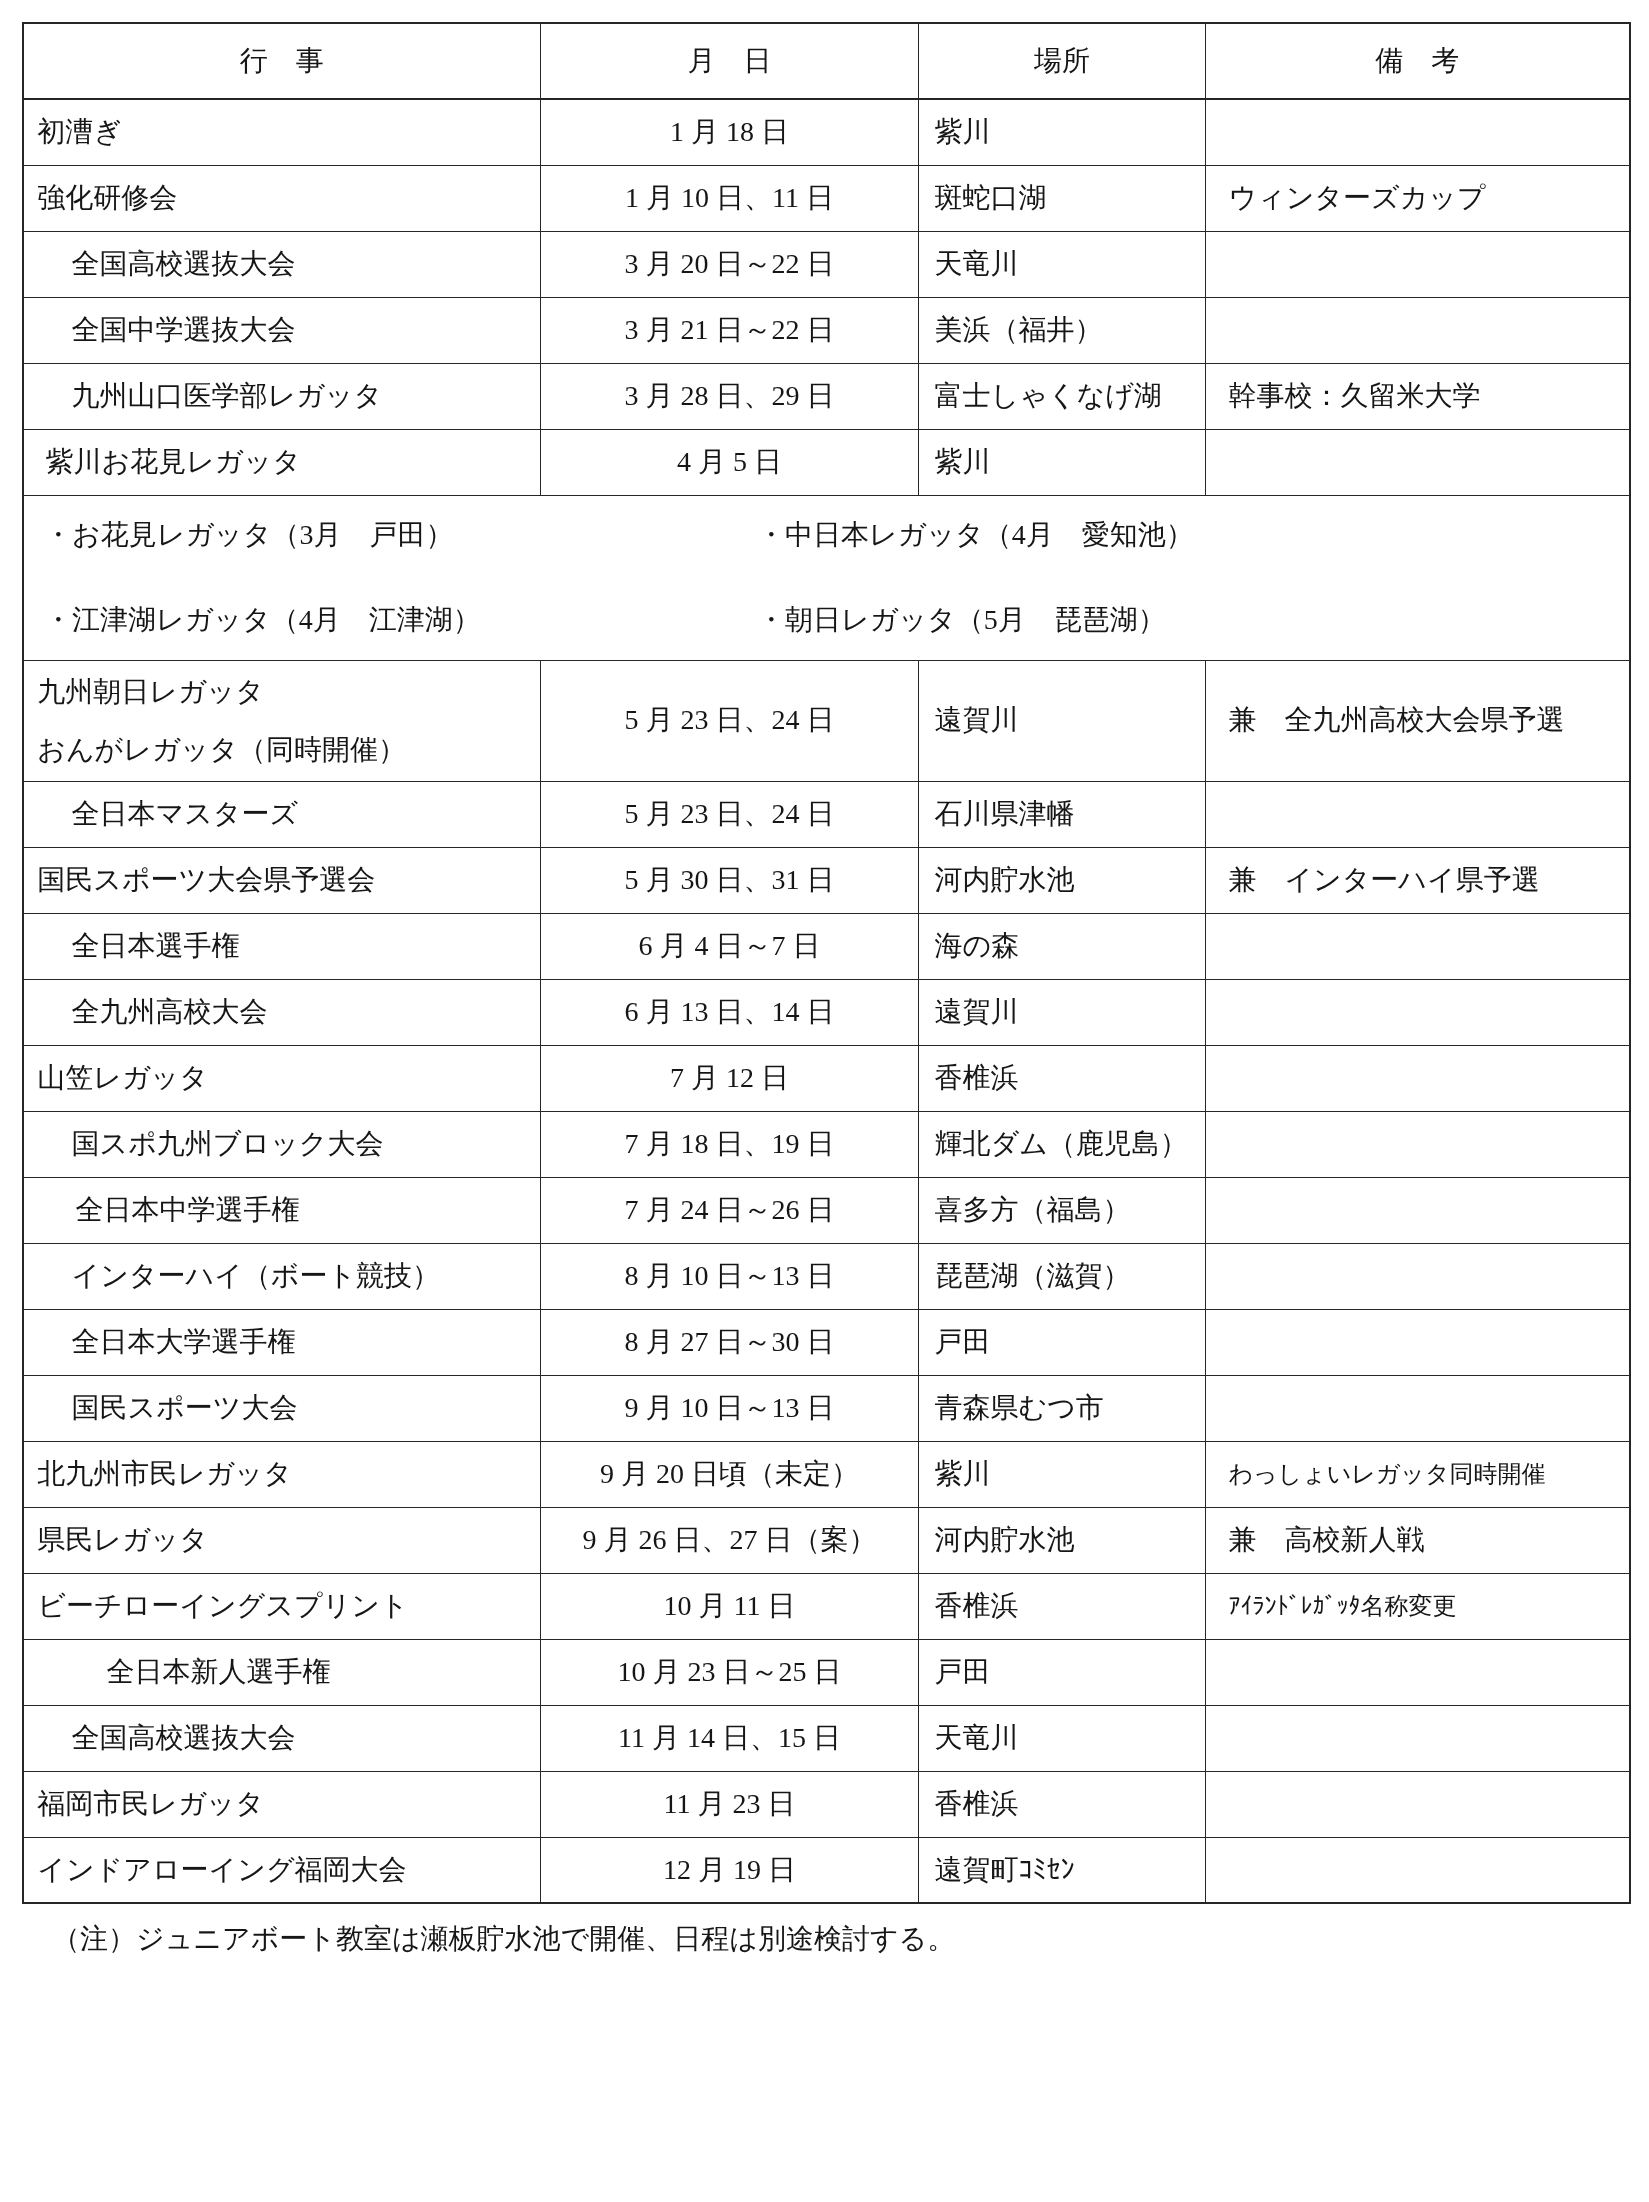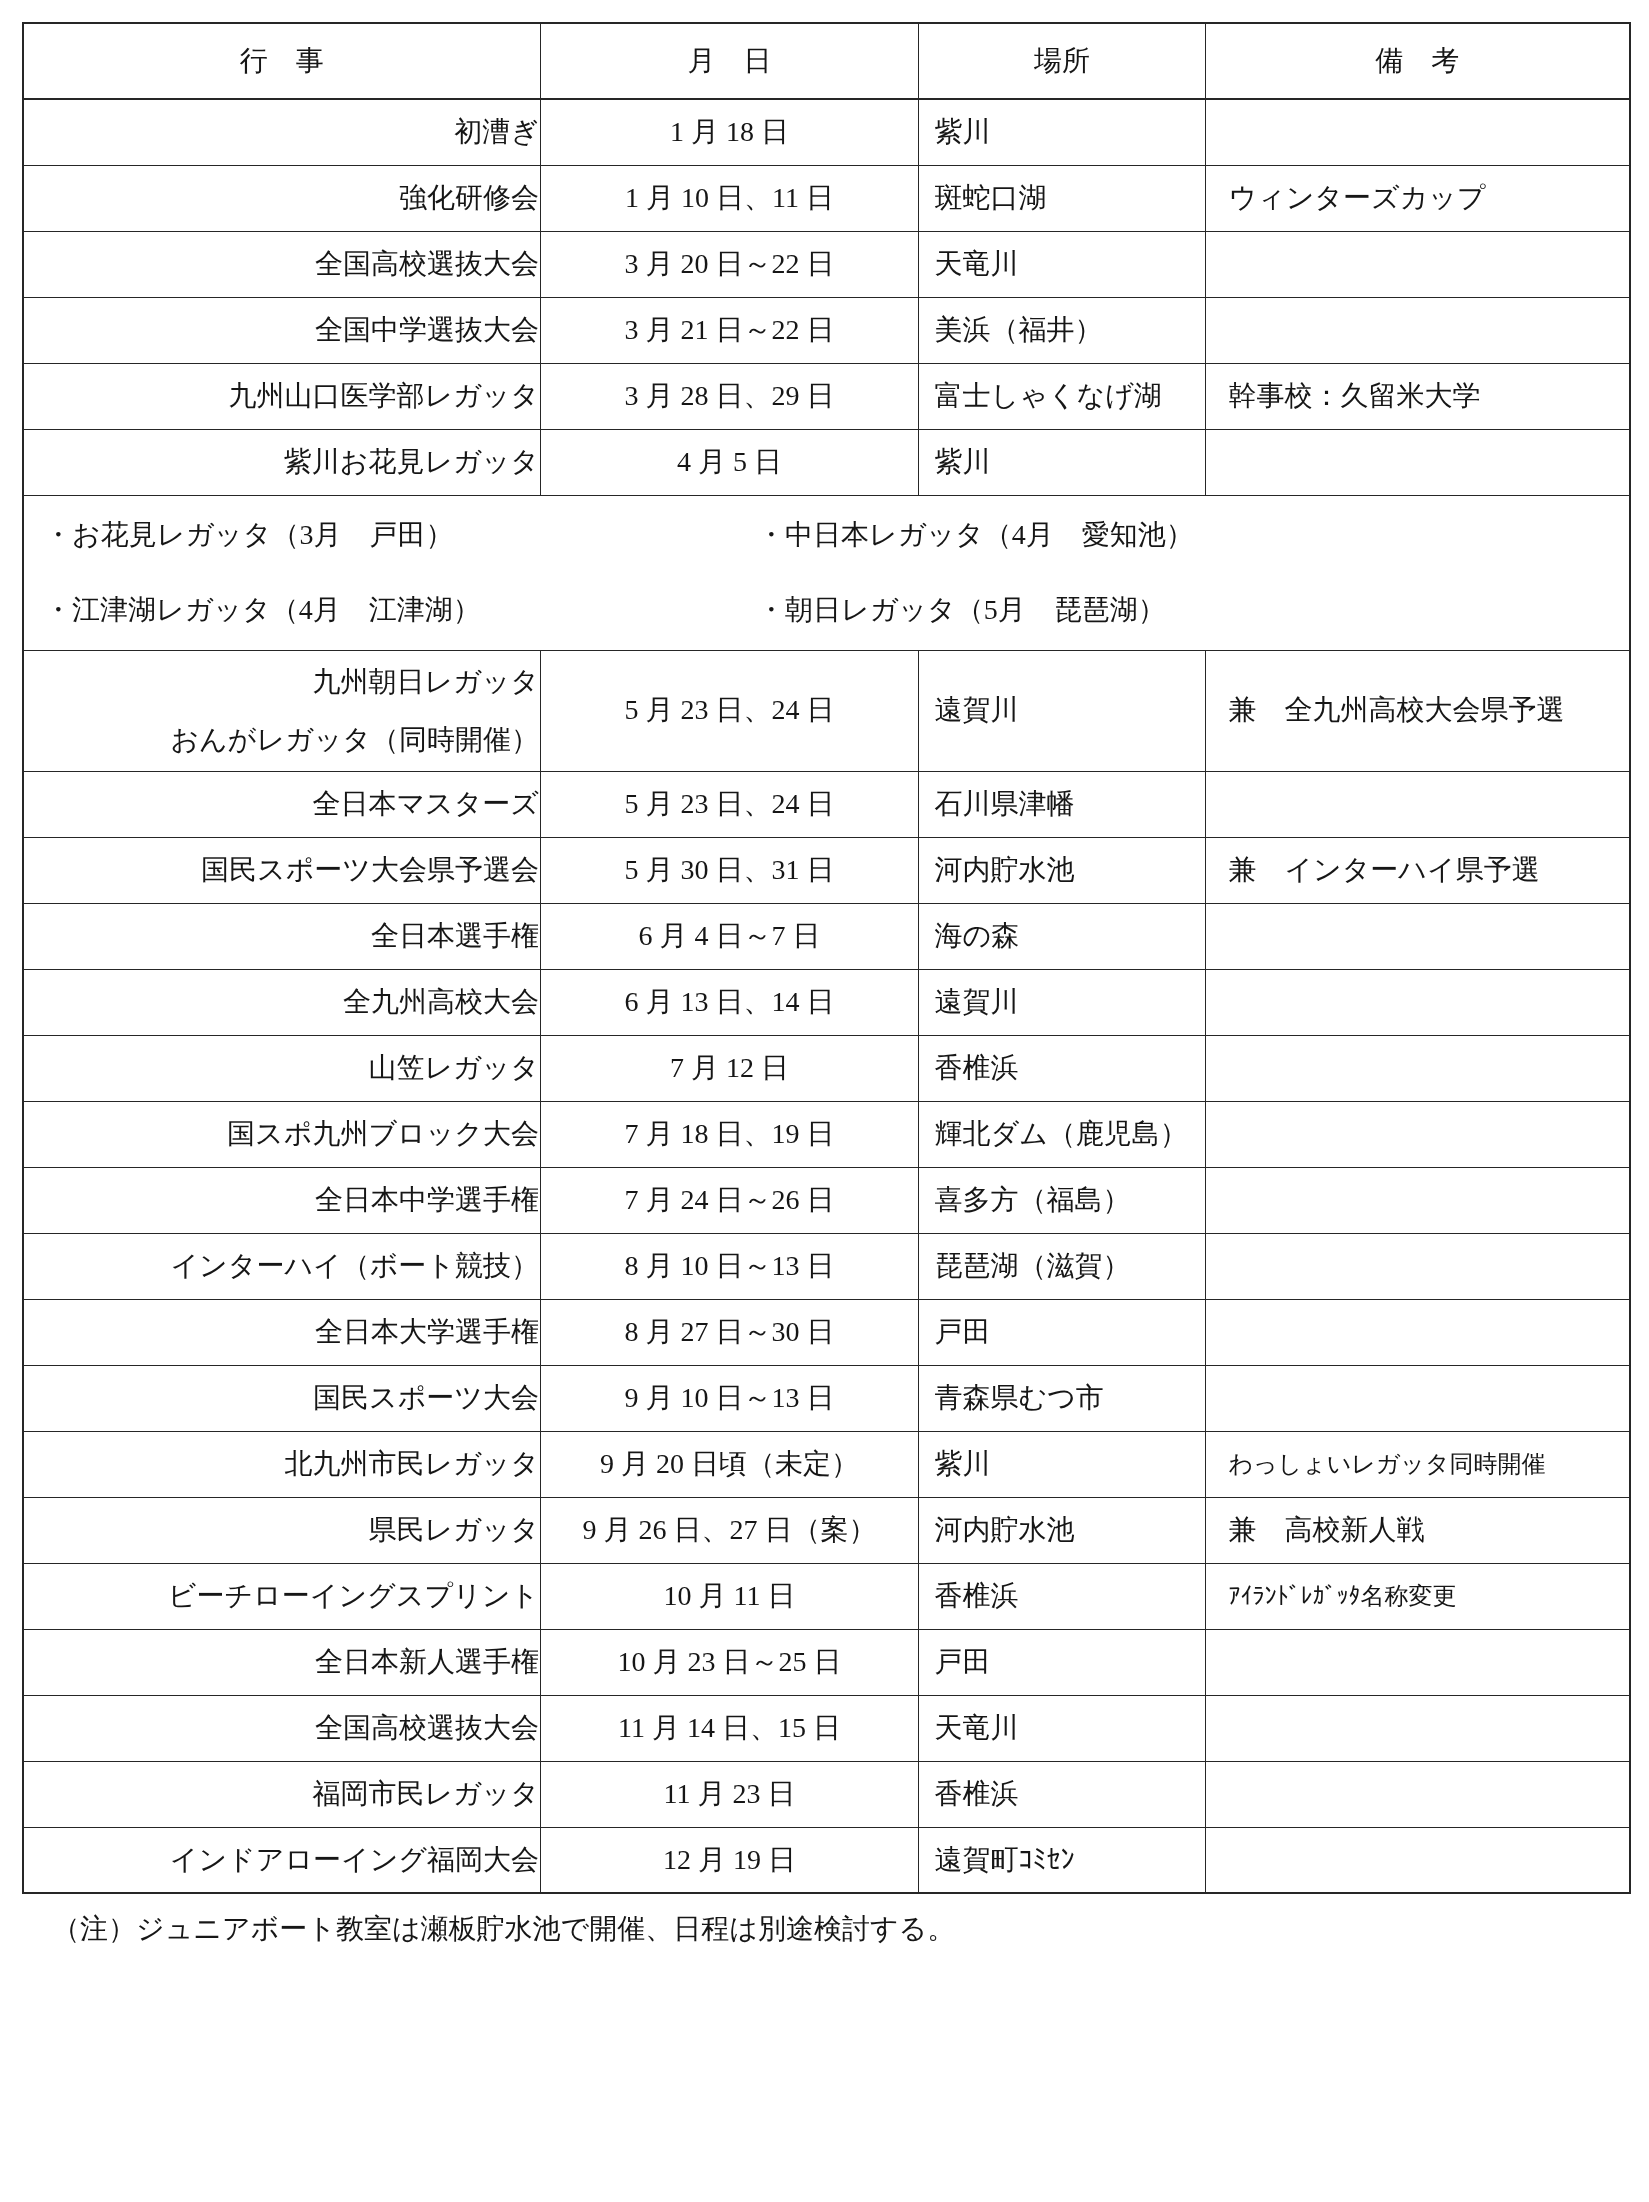--- a/index.html
+++ b/index.html
@@ -19,30 +19,30 @@
   }
   col.c1{width:518px}col.c2{width:378px}col.c3{width:287px}col.c4{width:424px}
   th,td{
     border:1.7px solid #262626;font-size:28px;font-weight:normal;
     vertical-align:middle;line-height:1.3;overflow:hidden;
   }
   thead th{height:72px;text-align:center;border-bottom:2.6px solid #262626;}
   tbody tr{height:66px;}
   tbody tr.tall{height:121px;}
   tbody tr.bullets-row{height:135px;}
-  td.c-event{text-align:right;}
+  td.c-event{text-align:left;}
   td.c-event .ev{white-space:pre-line;display:inline-block;}
   tr.tall td.c-event .ev{line-height:2.05;}
   td.c-date{text-align:center;}
   td.c-place{text-align:left;padding-left:15.5px;}
   td.c-note{text-align:left;padding-left:22.4px;}
   .small{font-size:24px;}
   tr.bullets-row td{padding:0;}
   .bullets-grid{
-    display:grid;grid-template-columns:45% 55%;row-gap:38px;
+    display:grid;grid-template-columns:45% 55%;row-gap:48px;
     padding:21.5px 0 21.5px 20.6px;align-content:center;
   }
   .bullet-item{font-size:28px;line-height:1.3;}
   p.footnote{margin:15.5px 0 0 52px;font-size:28px;}
 </style>
 </head>
 <body>
 
 <main class="page">
 

